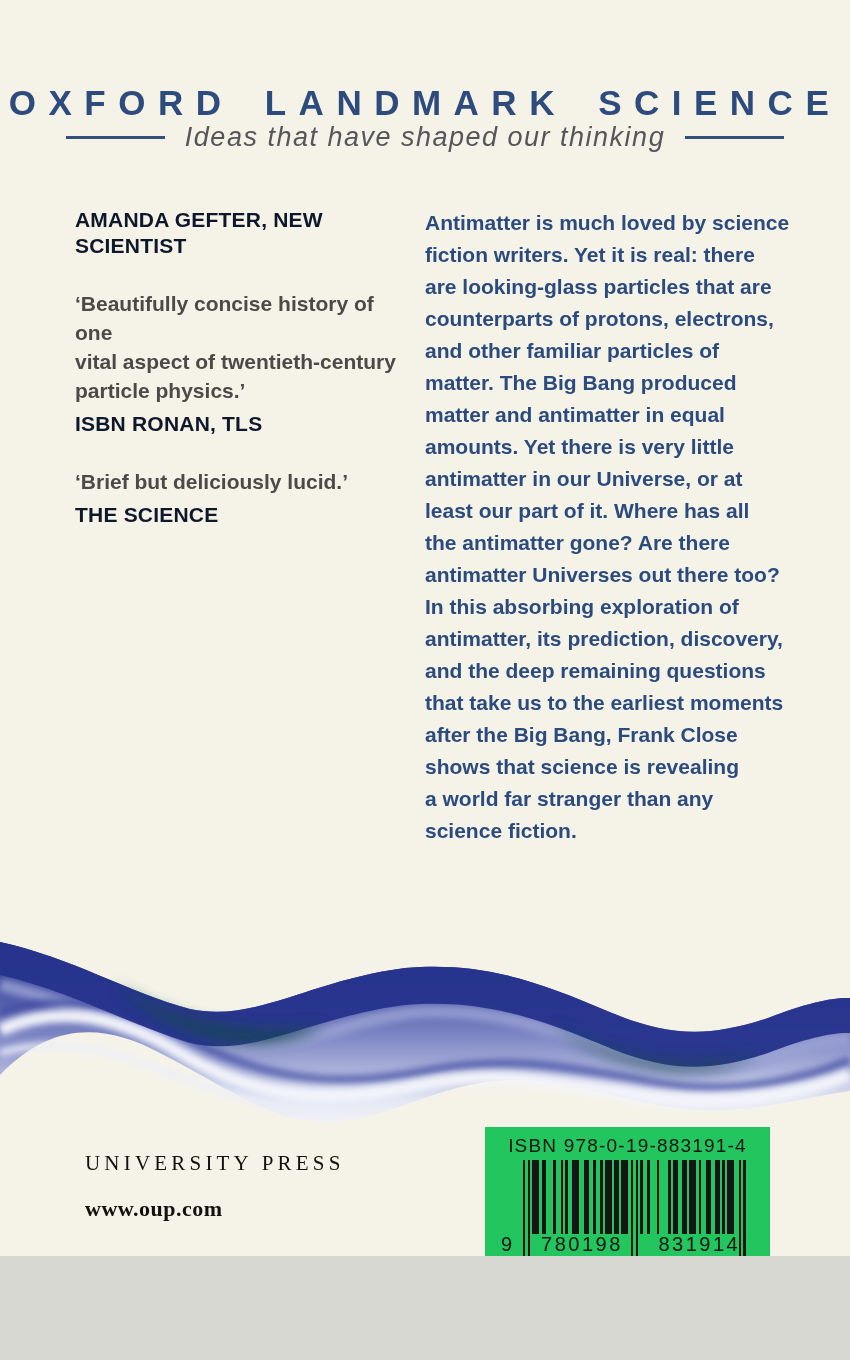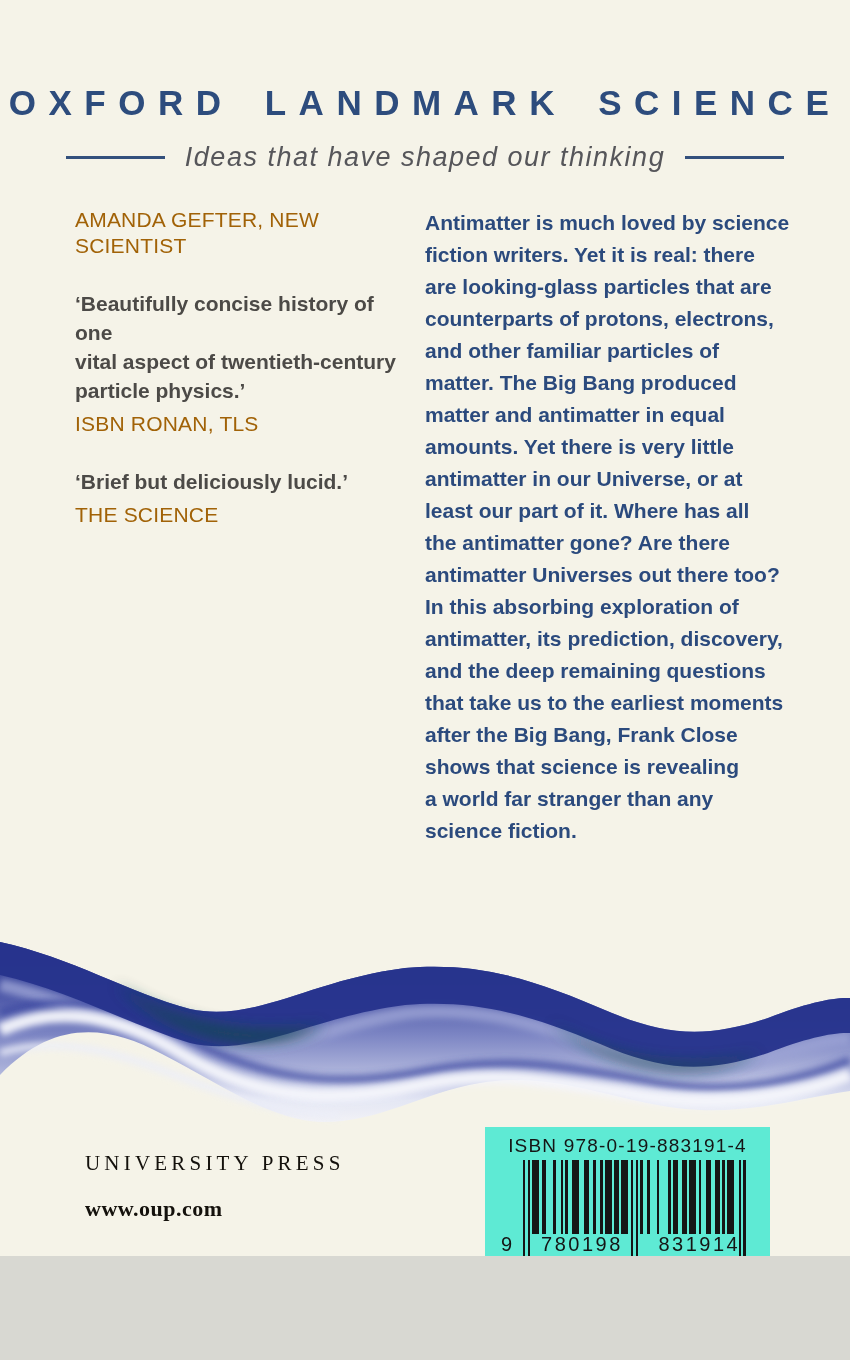--- a/index.html
+++ b/index.html
@@ -13,39 +13,39 @@
   
   .series-title{
     position:absolute;top:84px;left:50%;transform:translateX(-50%);
     margin:0;
     font-family:"Liberation Sans", sans-serif;
     font-weight:700;font-size:35px;line-height:1.1;
     letter-spacing:12.5px;word-spacing:9px;white-space:nowrap;
     color:#2d4c7d;
   }
   .tagline-row{
-    position:absolute;top:140px;left:0;right:0;height:34px;
+    position:absolute;top:120px;left:0;right:0;height:34px;
     display:flex;align-items:center;justify-content:center;gap:20px;
   }
   .rule{width:99px;height:3px;background:#33507c;}
   .tagline{
     font-style:italic;font-weight:400;font-size:27px;
     letter-spacing:1.5px;color:#56565a;white-space:nowrap;
   }
   
   .quotes{position:absolute;left:75px;top:207px;width:335px;}
   .q{margin:0;}
   .q-text{
     margin:0 0 6px 0;white-space:pre-line;
     font-weight:600;font-size:21px;line-height:29px;color:#4c4a47;
   }
   .q-source{
     margin:0 0 30px 0;
-    font-weight:400;font-size:21px;line-height:26px;
-    color:#a16207;letter-spacing:.2px;
+    font-weight:700;font-size:21px;line-height:26px;
+    color:#0f172a;letter-spacing:.2px;
   }
   
   .blurb{position:absolute;left:425px;top:207px;width:420px;}
   .blurb p{
     margin:0;white-space:pre-line;
     font-weight:600;font-size:21px;line-height:32px;color:#2b4a7d;
   }
   
   .wave{position:absolute;left:0;top:925px;width:850px;height:215px;}
   
@@ -58,21 +58,21 @@
     font-family:"Liberation Serif", serif;
     font-size:21px;line-height:1;letter-spacing:4.2px;margin-top:15px;
   }
   .oup-web{
     font-family:"Liberation Serif", serif;
     font-weight:700;font-size:22px;line-height:1;margin-top:24px;letter-spacing:.5px;
   }
   
   .barcode-box{
     position:absolute;left:485px;top:1127px;width:285px;height:136px;
-    background:#5eead4;box-sizing:border-box;padding:8px 16px 0 16px;
+    background:#22c55e;box-sizing:border-box;padding:8px 16px 0 16px;
   }
   .isbn{
     font-size:19px;line-height:22px;letter-spacing:1.2px;
     text-align:center;color:#151515;margin-bottom:3px;white-space:nowrap;
   }
   .bars{
     position:relative;height:96px;margin:0 8px 0 22px;
     display:flex;align-items:flex-start;
   }
   .bars i{flex:1 1 auto;display:block;}

